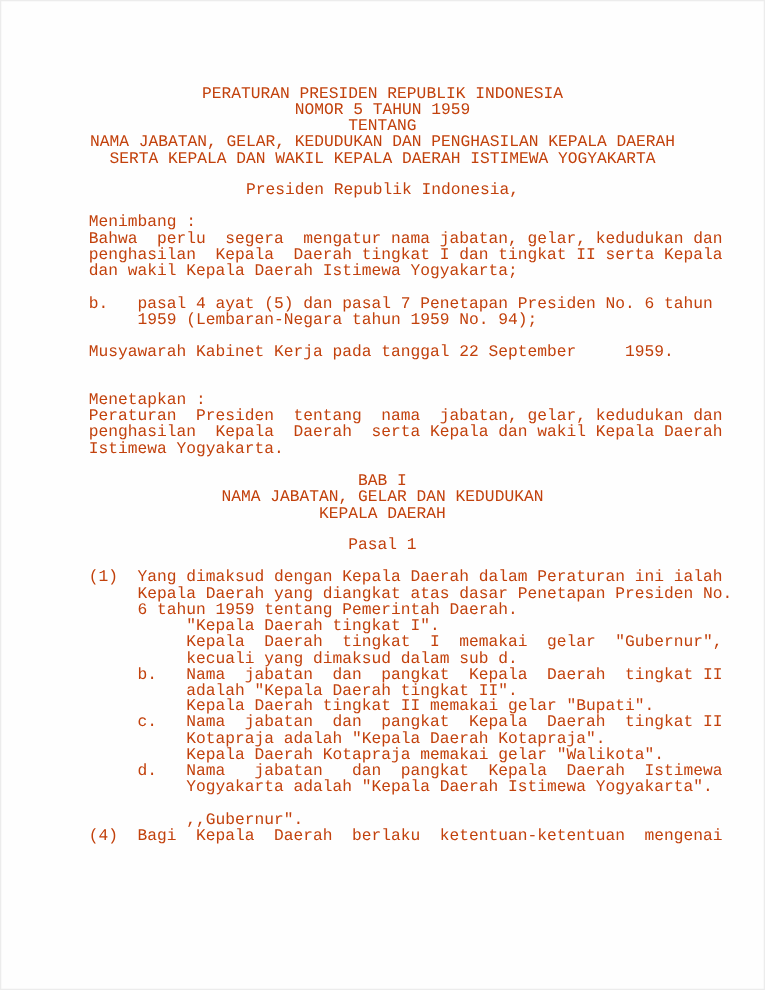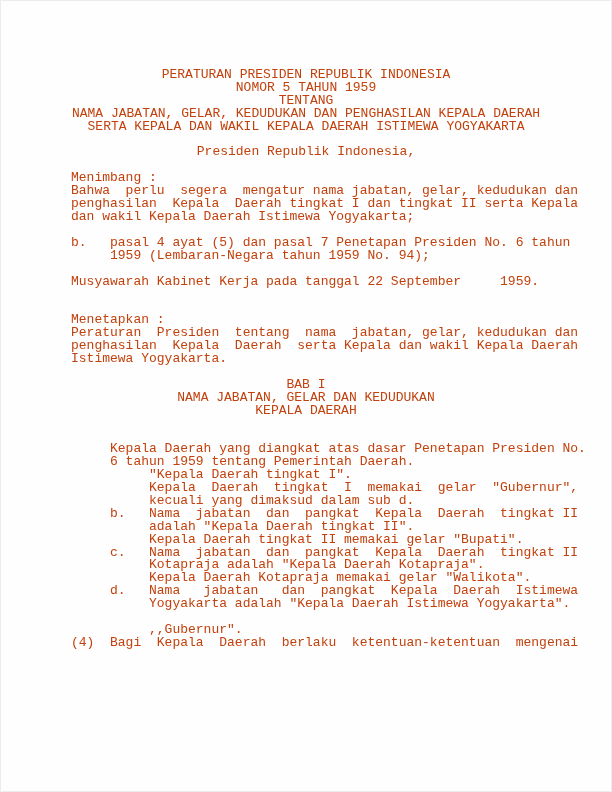--- a/index.html
+++ b/index.html
@@ -56,21 +56,23 @@
     <div class="ln"> </div>
     <div class="ln">Menetapkan :</div>
     <div class="ln">Peraturan  Presiden  tentang  nama  jabatan, gelar, kedudukan dan</div>
     <div class="ln">penghasilan  Kepala  Daerah  serta Kepala dan wakil Kepala Daerah</div>
     <div class="ln">Istimewa Yogyakarta.</div>
     <div class="ln"> </div>
     <div class="ln c">BAB I</div>
     <div class="ln c">NAMA JABATAN, GELAR DAN KEDUDUKAN</div>
     <div class="ln c">KEPALA DAERAH</div>
     <div class="ln"> </div>
+    <div class="ln c">Pasal 1</div>
     <div class="ln"> </div>
+    <div class="ln">(1)  Yang dimaksud dengan Kepala Daerah dalam Peraturan ini ialah</div>
     <div class="ln">     Kepala Daerah yang diangkat atas dasar Penetapan Presiden No.</div>
     <div class="ln">     6 tahun 1959 tentang Pemerintah Daerah.</div>
     <div class="ln">          "Kepala Daerah tingkat I".</div>
     <div class="ln">          Kepala  Daerah  tingkat  I  memakai  gelar  "Gubernur",</div>
     <div class="ln">          kecuali yang dimaksud dalam sub d.</div>
     <div class="ln">     b.   Nama  jabatan  dan  pangkat  Kepala  Daerah  tingkat II</div>
     <div class="ln">          adalah "Kepala Daerah tingkat II".</div>
     <div class="ln">          Kepala Daerah tingkat II memakai gelar "Bupati".</div>
     <div class="ln">     c.   Nama  jabatan  dan  pangkat  Kepala  Daerah  tingkat II</div>
     <div class="ln">          Kotapraja adalah "Kepala Daerah Kotapraja".</div>

